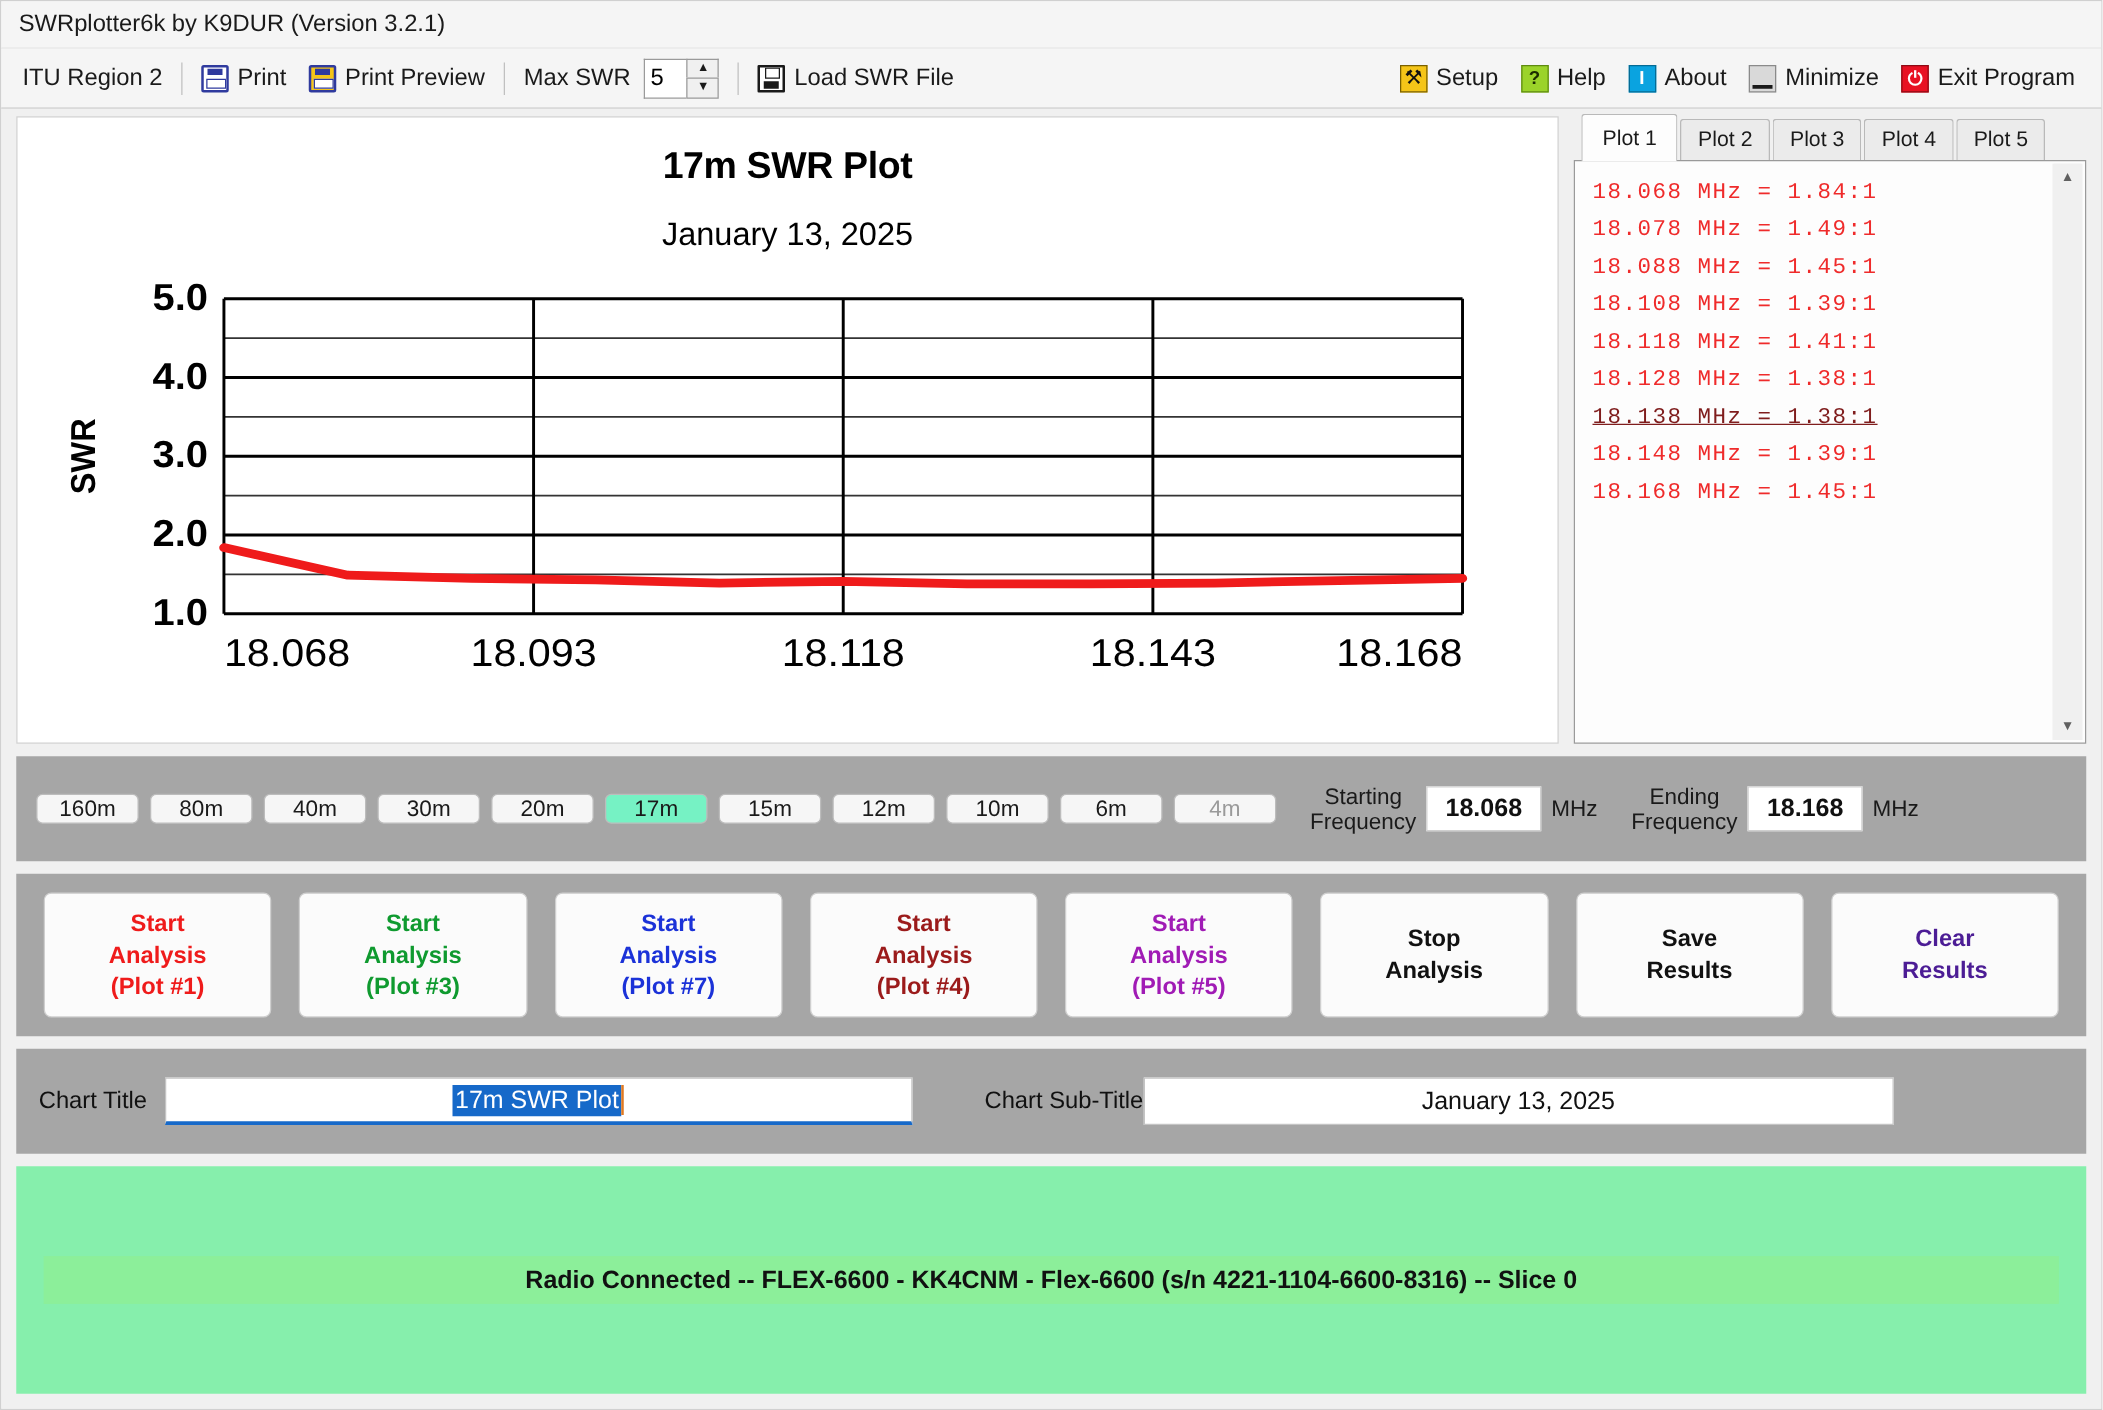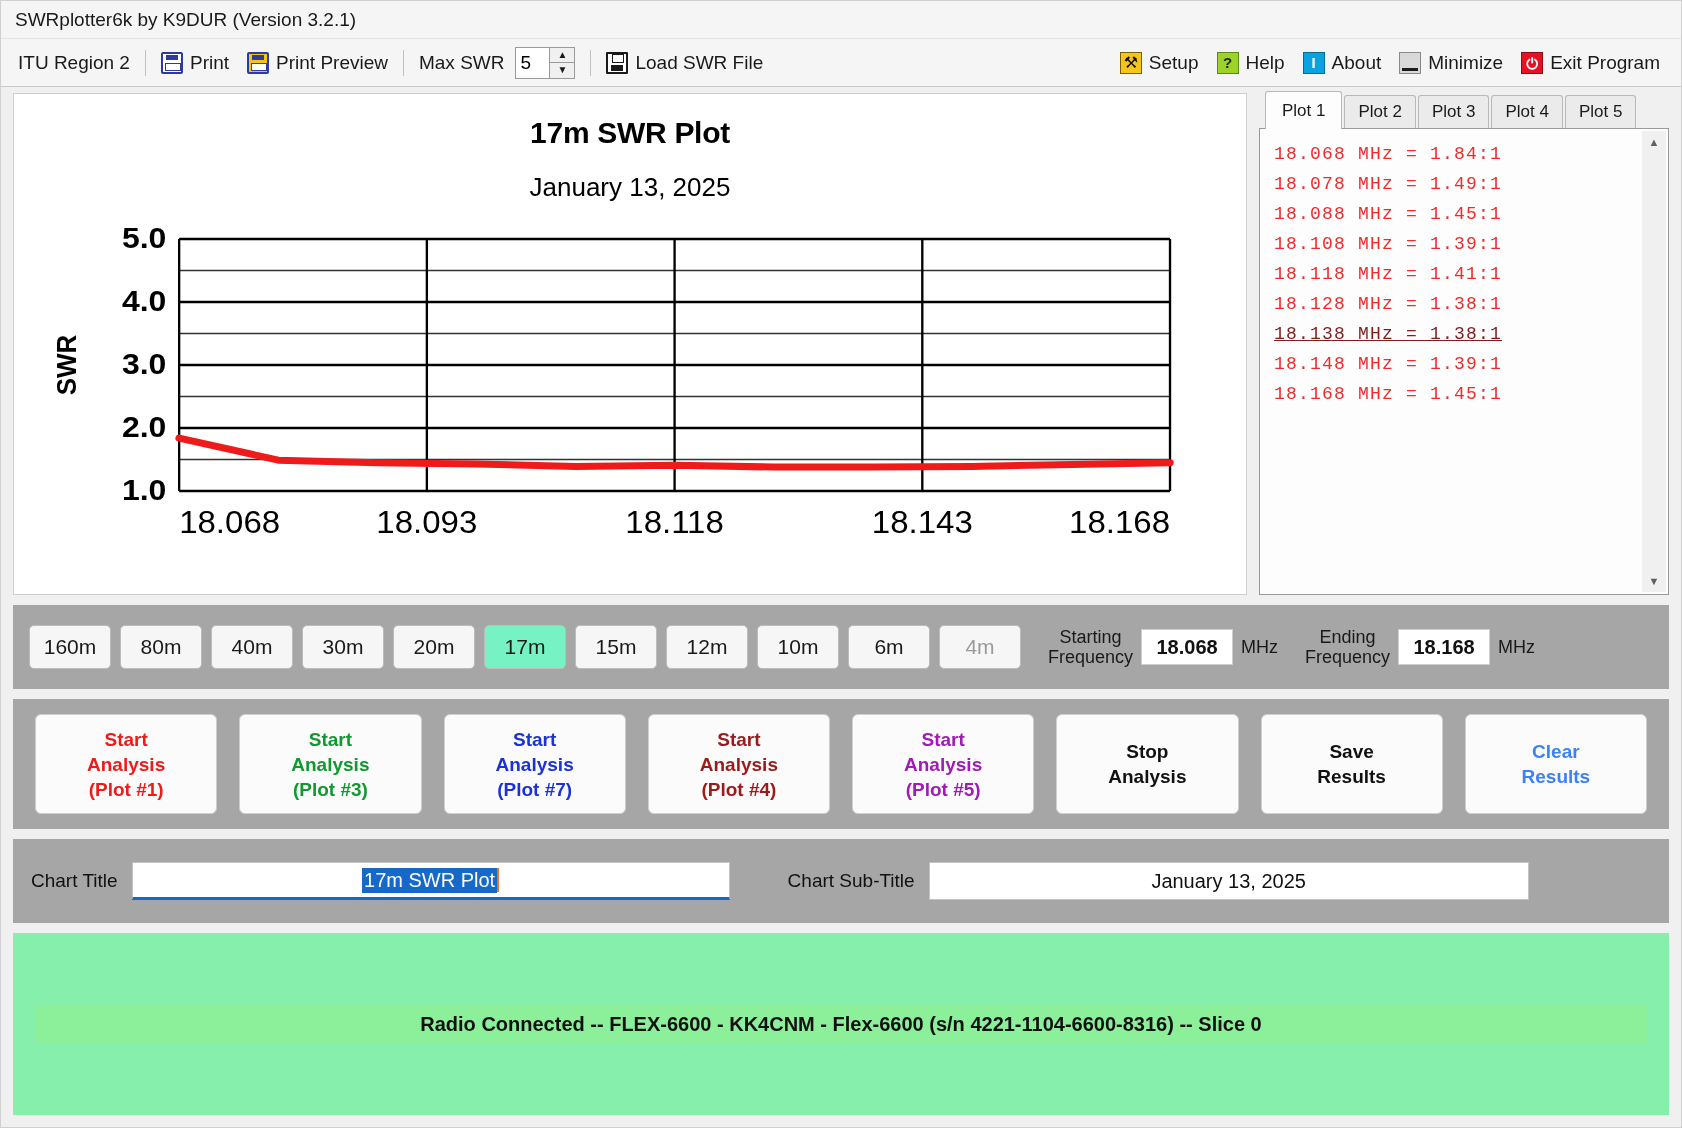--- a/index.html
+++ b/index.html
@@ -104,22 +104,22 @@
   }
   .vscroll .arr { width:22px; height:22px; display:flex; align-items:center; justify-content:center;
                   font-size:11px; color:#606060; background:#f0f0f0; }
 
   
   .band-bar {
     margin:10px 12px 0 12px; background:#a6a6a6; height:84px; flex:0 0 84px;
     display:flex; align-items:center; padding:0 16px; gap:9px;
   }
   .band-btn {
-    width:82px; height:44px; border:1px solid #bcbcbc; border-radius:5px;
-    background:#f6f6f6; font-size:21px; color:#1a1a1a;
+    width:82px; height:24px; border:1px solid #bcbcbc; border-radius:5px;
+    background:#f6f6f6; font-size:18px; color:#1a1a1a;
     display:flex; align-items:center; justify-content:center;
   }
   .band-btn.active { background:#76f2c4; }
   .band-btn.dim { color:#9a9a9a; }
   .freq-group { display:flex; align-items:center; gap:8px; margin-left:18px; }
   .freq-label { font-size:18px; color:#1a1a1a; text-align:center; line-height:20px; }
   .freq-input {
     width:92px; height:36px; background:#ffffff; border:1px solid #cfcfcf;
     font-size:20px; font-weight:bold; color:#111; display:flex; align-items:center;
     justify-content:center;
@@ -355,33 +355,33 @@
           <div>(Plot #5)</div>
         </div>
         <div class="act-btn" style="color: rgb(17, 17, 17);">
           <div>Stop</div>
           <div>Analysis</div>
         </div>
         <div class="act-btn" style="color: rgb(17, 17, 17);">
           <div>Save</div>
           <div>Results</div>
         </div>
-        <div class="act-btn" style="color: #3b82f6;">
+        <div class="act-btn" style="color: #4c1d95;">
           <div>Clear</div>
           <div>Results</div>
         </div>
       </div>
 
     <div class="title-bar2">
       <span class="fld-label" style="margin-right:14px">Chart Title</span>
       <div class="fld focused" style="width:598px">
         <span class="sel">17m SWR Plot</span>
           <span class="caret"></span>
       </div>
-      <span class="fld-label" style="margin-left:58px;margin-right:14px">Chart Sub-Title</span>
+      <span class="fld-label" style="margin-left:58px;">Chart Sub-Title</span>
       <div class="fld" style="width:600px">January 13, 2025</div>
     </div>
 
     <div class="status-bar">
       <div class="status-pill">Radio Connected -- FLEX-6600 - KK4CNM - Flex-6600  (s/n 4221-1104-6600-8316) -- Slice 0</div>
     </div>
 
   </div>
 </div>
 

